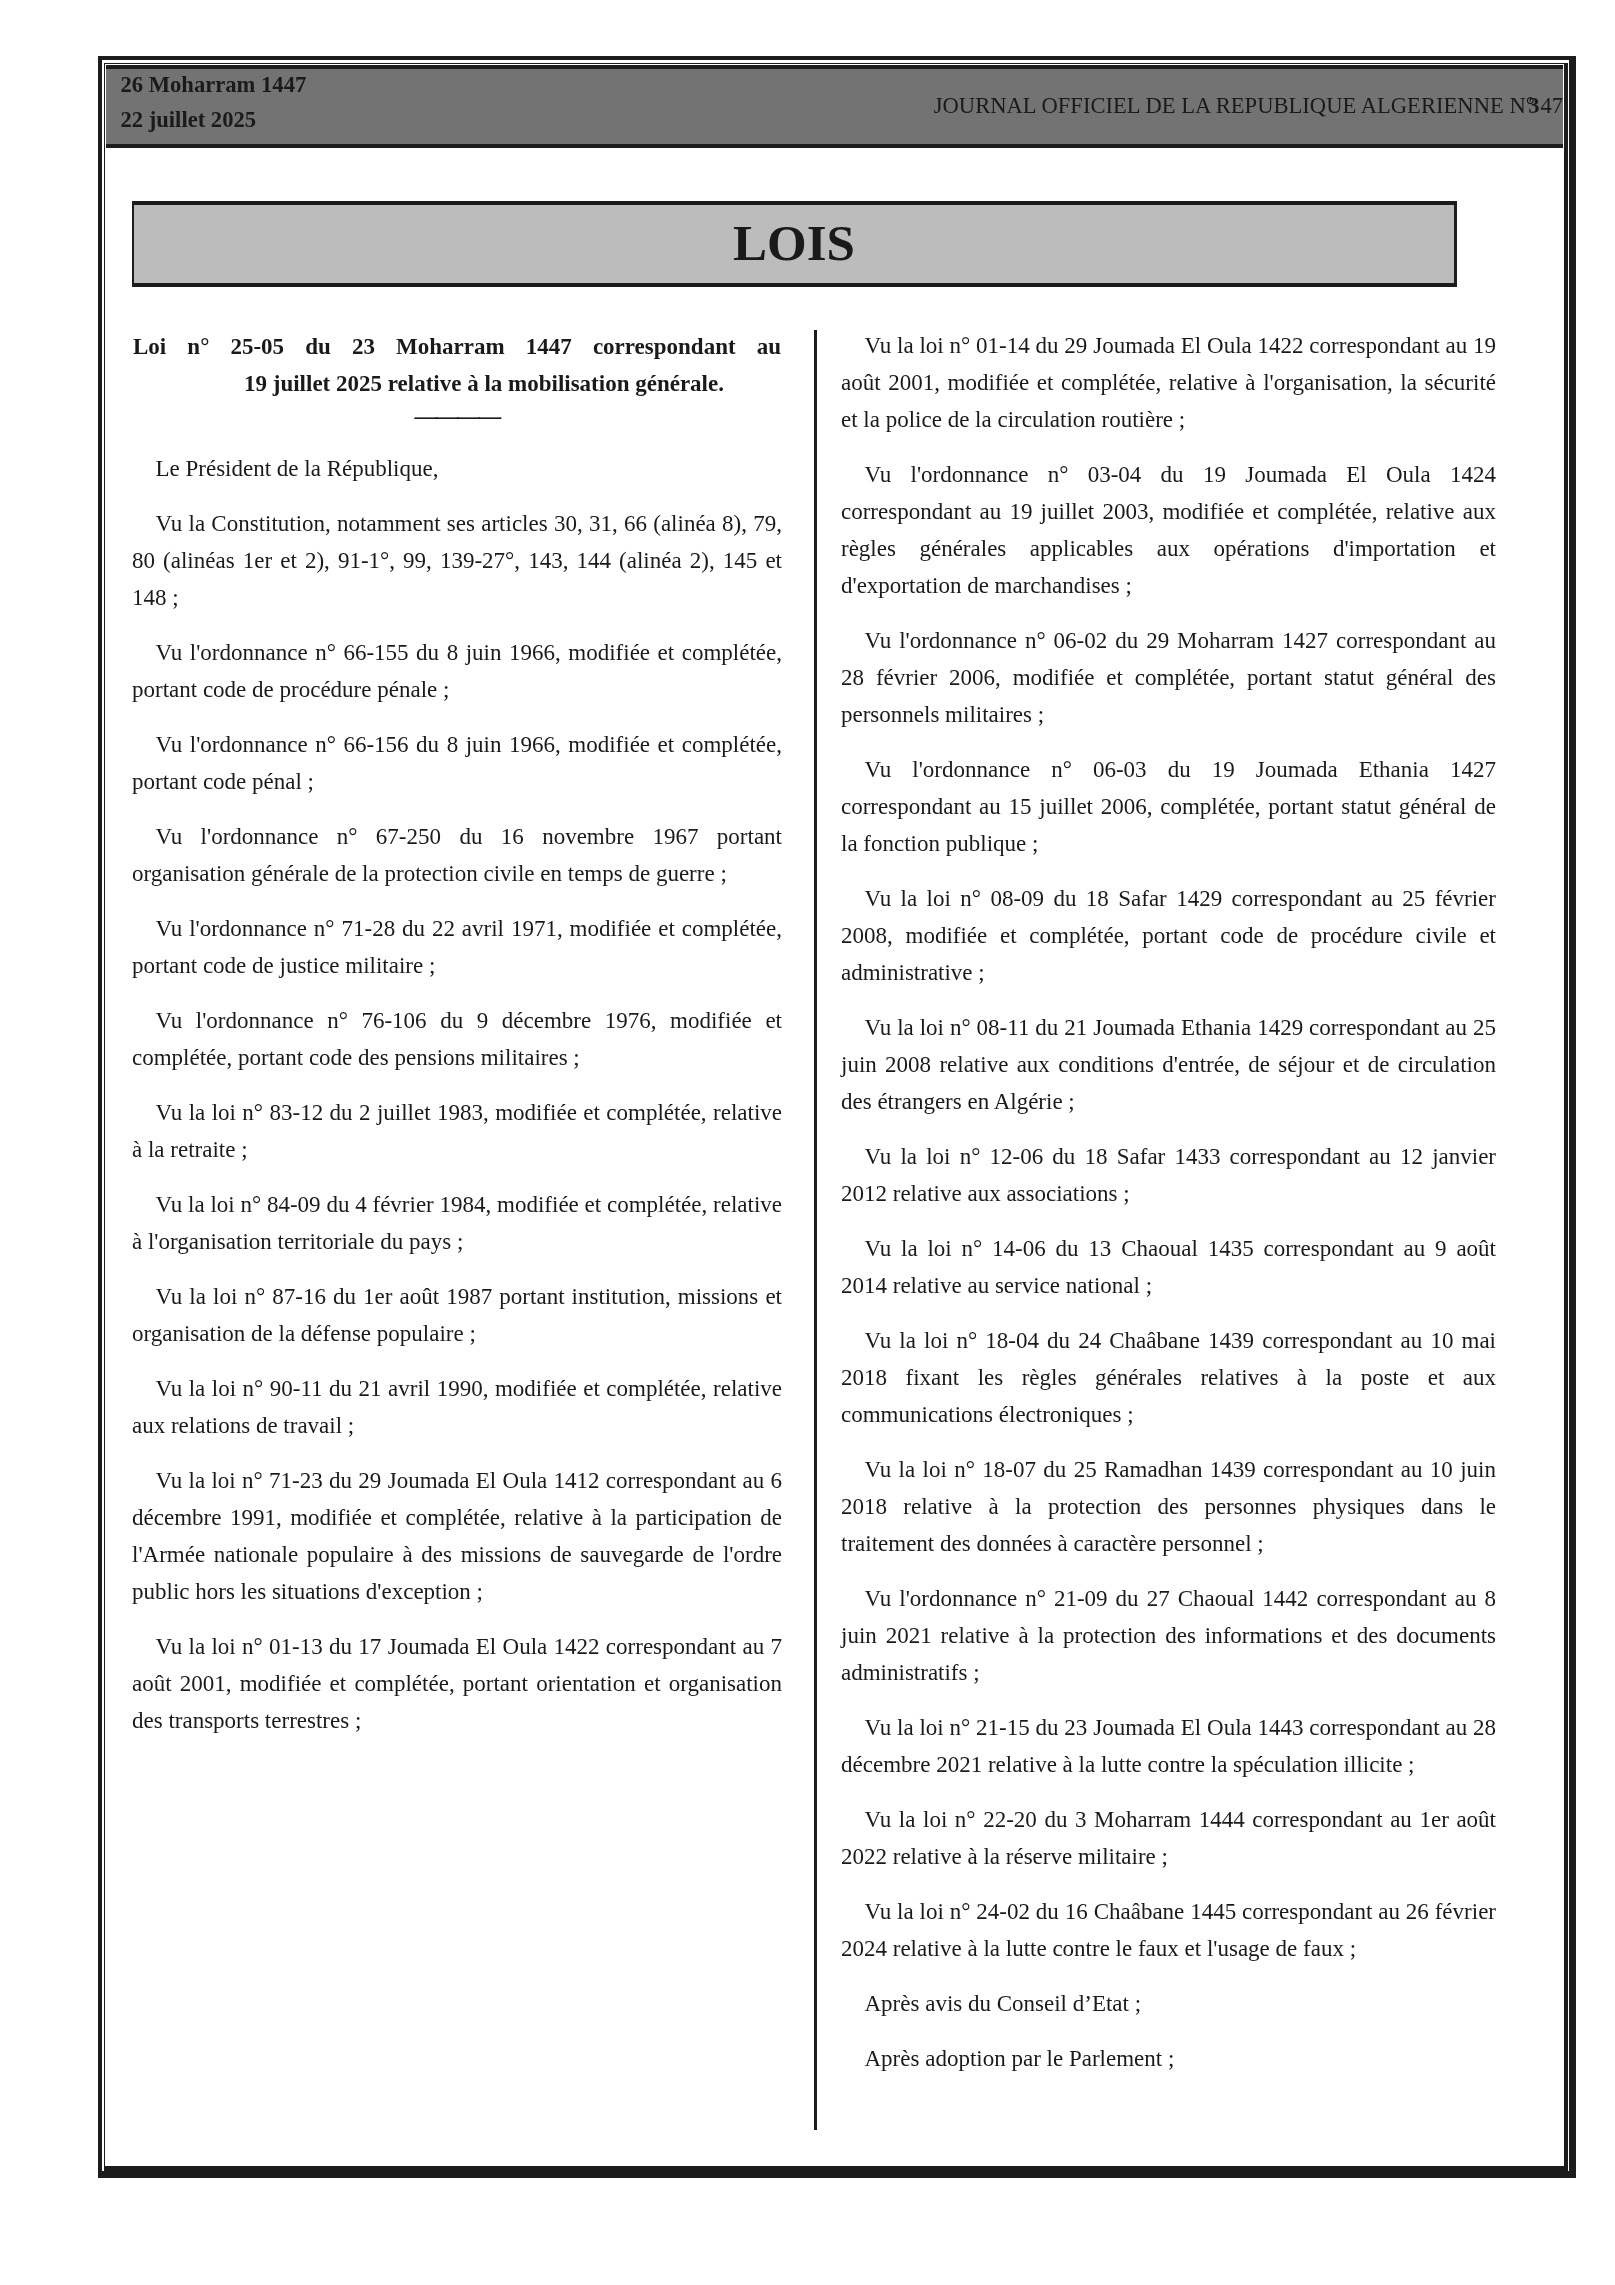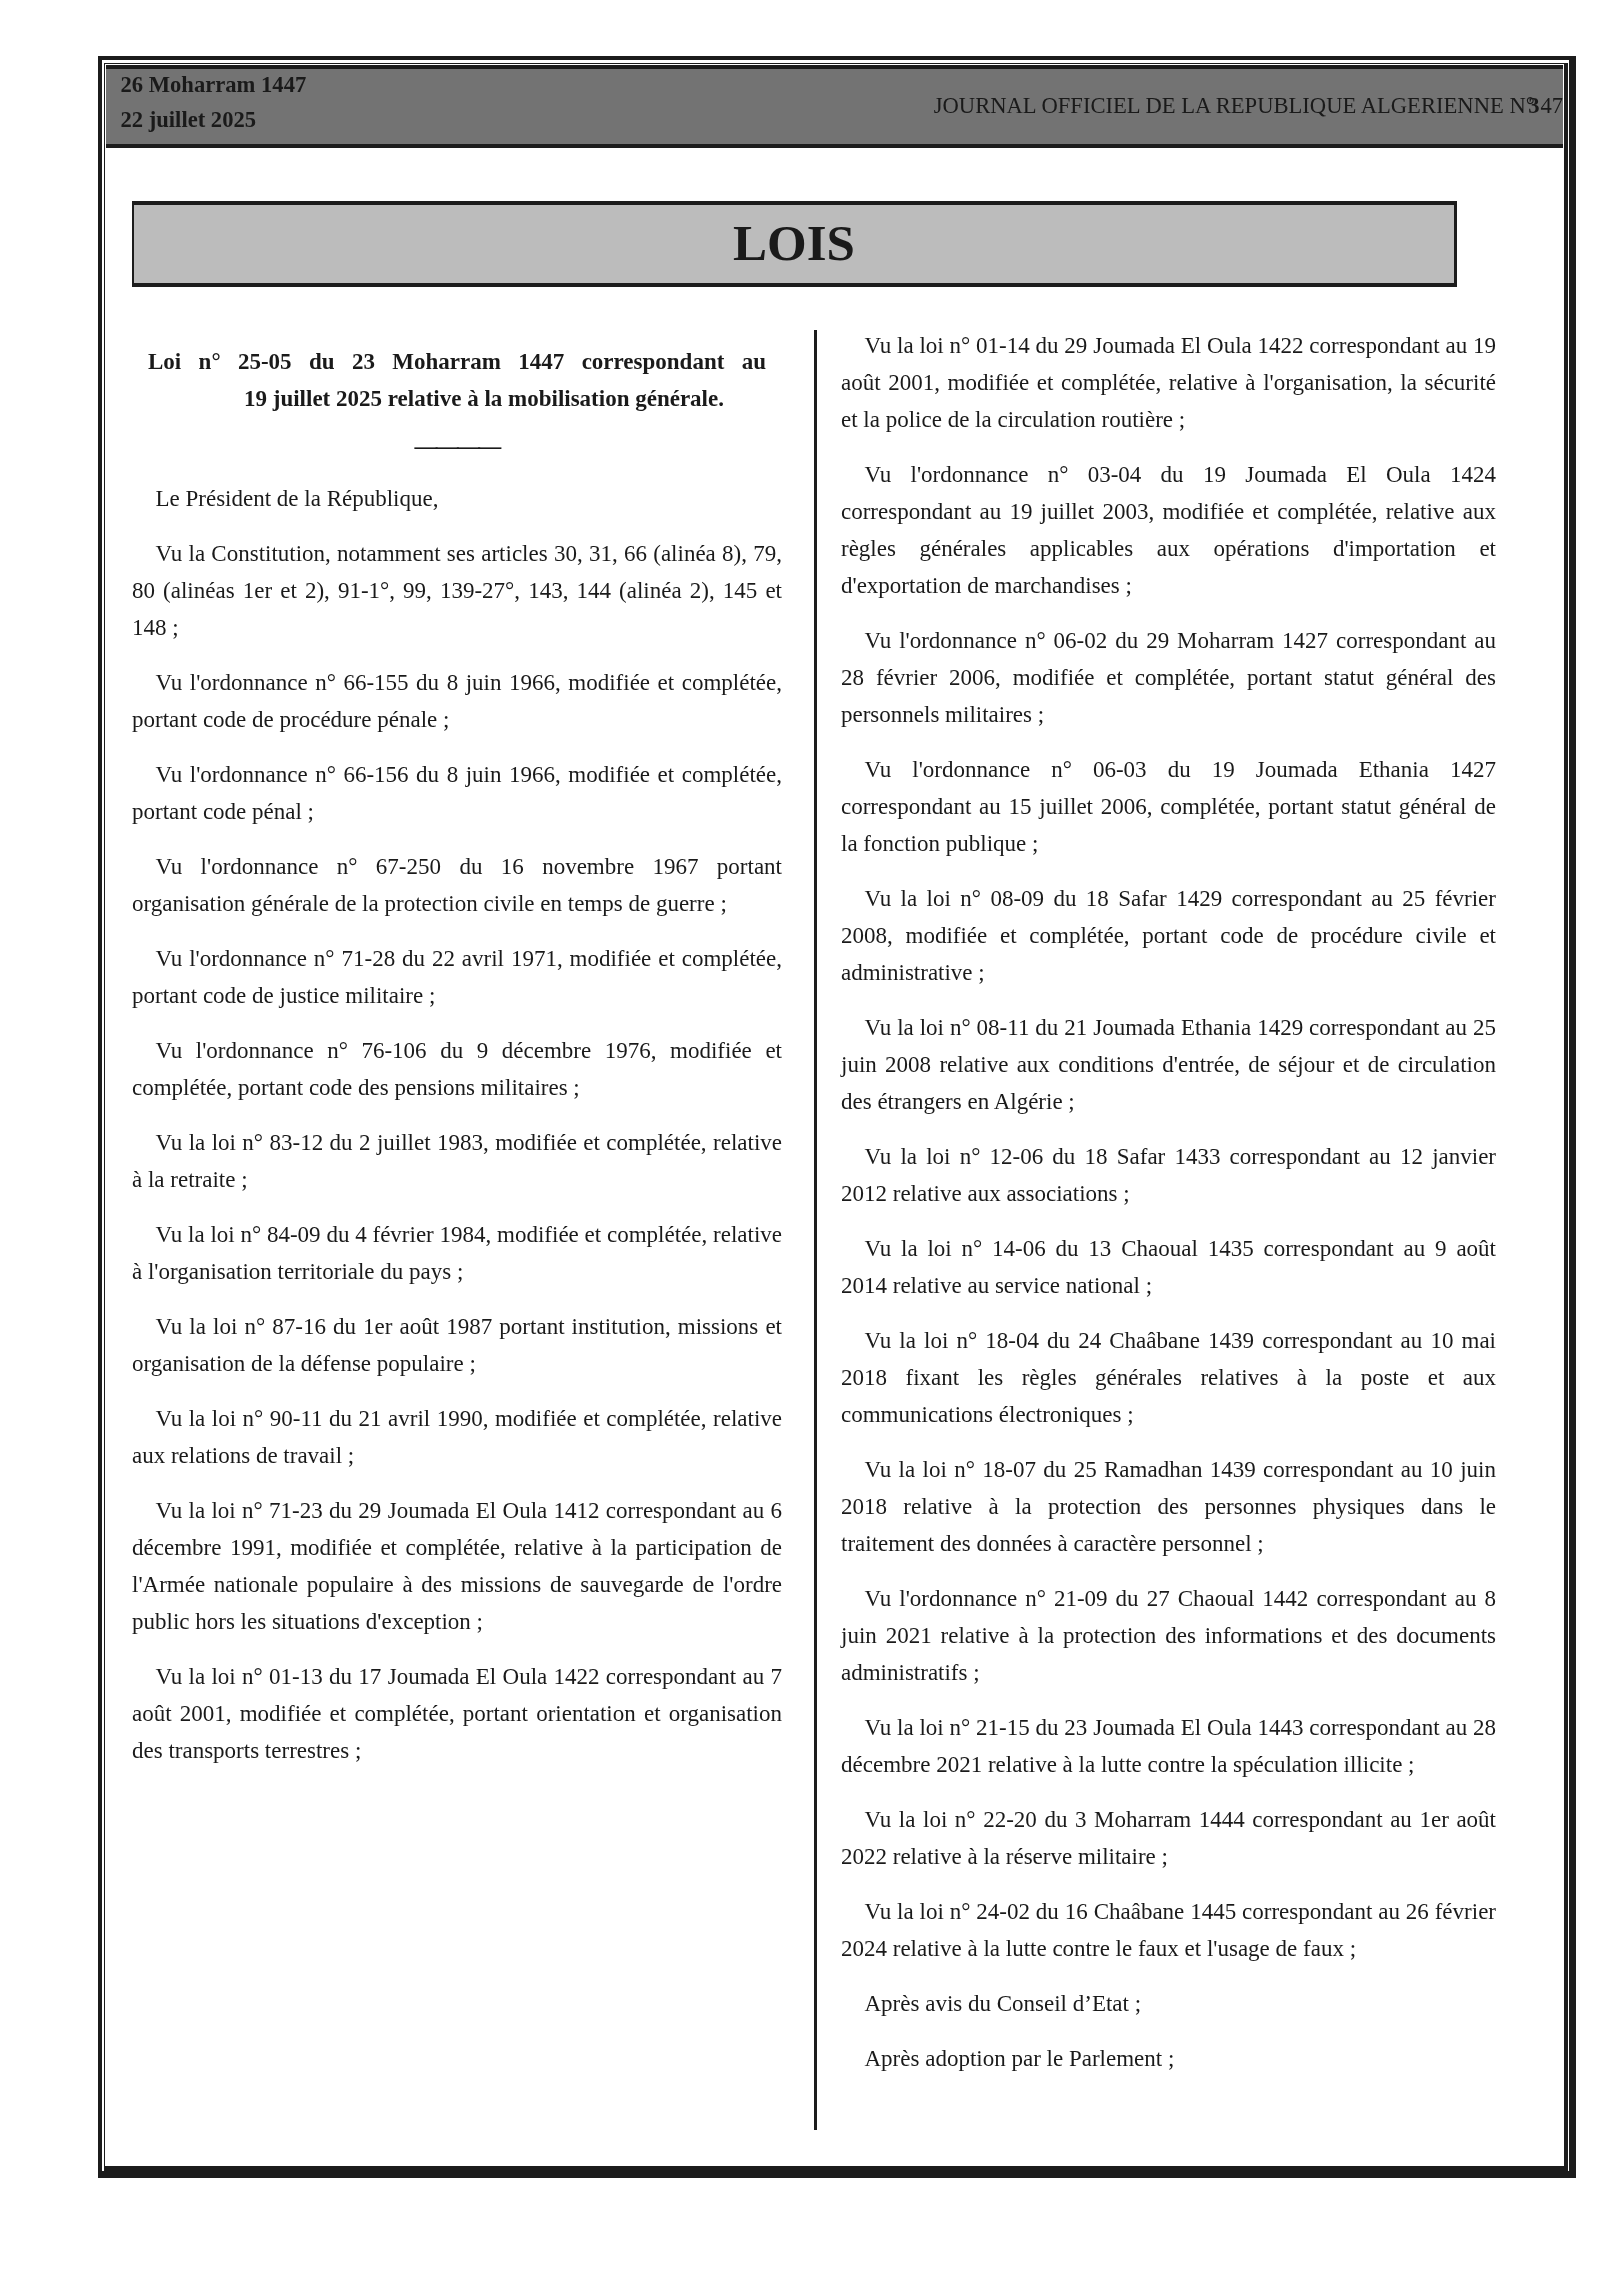--- a/index.html
+++ b/index.html
@@ -10,21 +10,21 @@
   .h-date { position:absolute; left:14.5px; font-weight:bold; font-size:22.6px; line-height:1; }
   .h-date.l1 { top:5.4px; } .h-date.l2 { top:40px; }
   .h-title { position:absolute; left:4px; right:0; top:23.5px; text-align:right; font-weight:normal; font-size:22.6px; }
   .h-page { position:absolute; right:23.5px; top:23.5px; font-weight:bold; font-size:22.6px; }
   .lois { position:absolute; left:132px; top:201px; width:1325px; height:86px; background:#bcbcbc; border:2.7px solid #1c1c1c; border-top-width:4.5px; border-bottom-width:4.5px; border-right-width:3.6px; box-sizing:border-box; text-align:center; }
   .lois span { font-weight:bold; font-size:51px; line-height:77px; }
   .col { position:absolute; top:327px; font-size:23px; line-height:37px; text-align:justify; }
   .col.left { left:132px; width:650px; }
   .col.right { left:841px; width:655px; }
   .divider { position:absolute; left:814px; top:330px; width:2.7px; height:1800px; background:#1c1c1c; }
-  .title { font-weight:bold; text-align:center; line-height:37px; margin:16px; }
+  .title { font-weight:bold; text-align:center; line-height:37px; margin:1px; }
   .title .t1 { display:block; text-align:justify; text-align-last:justify; }
   .title .t2 { display:block; padding-left:54px; }
   .sep { text-align:center; font-weight:bold; letter-spacing:-1.8px; margin:0 0 20px 0; line-height:27px; }
   p.para { margin:0 0 18px 0; text-indent:23.5px; }
 </style>
 </head>
 <body>
 
 <div class="frame-outer"></div>
 <div class="frame-inner"></div>

